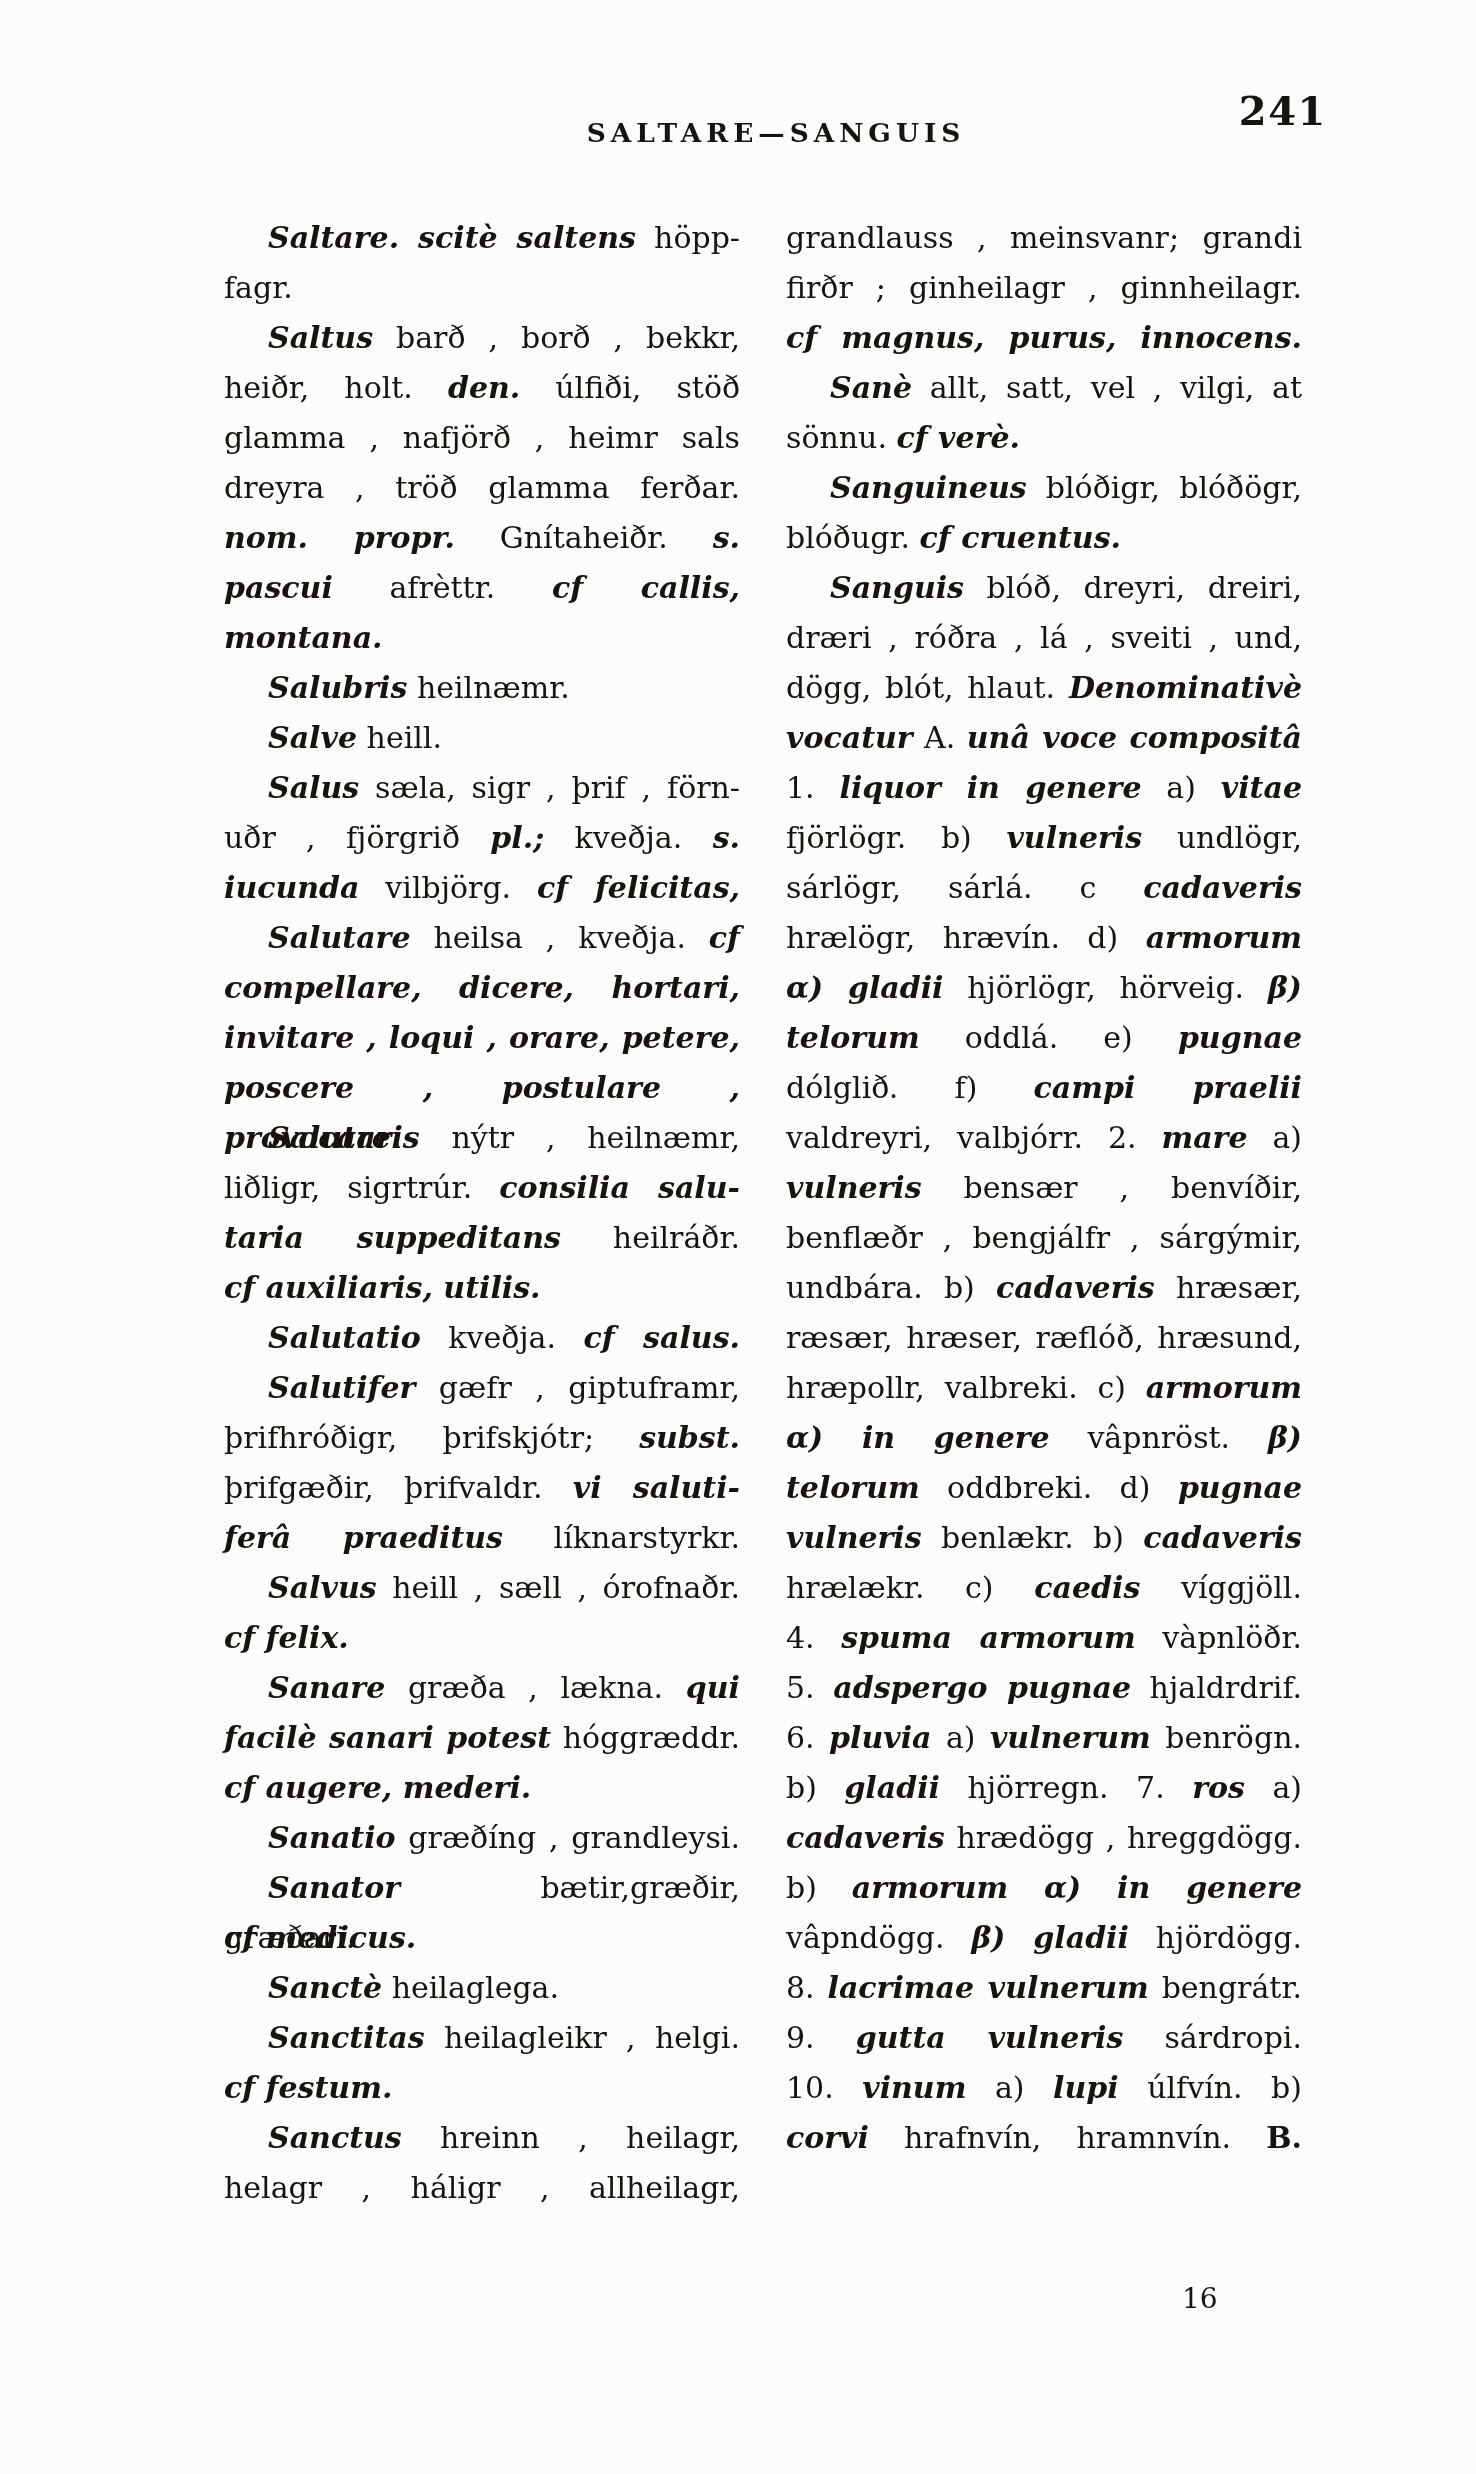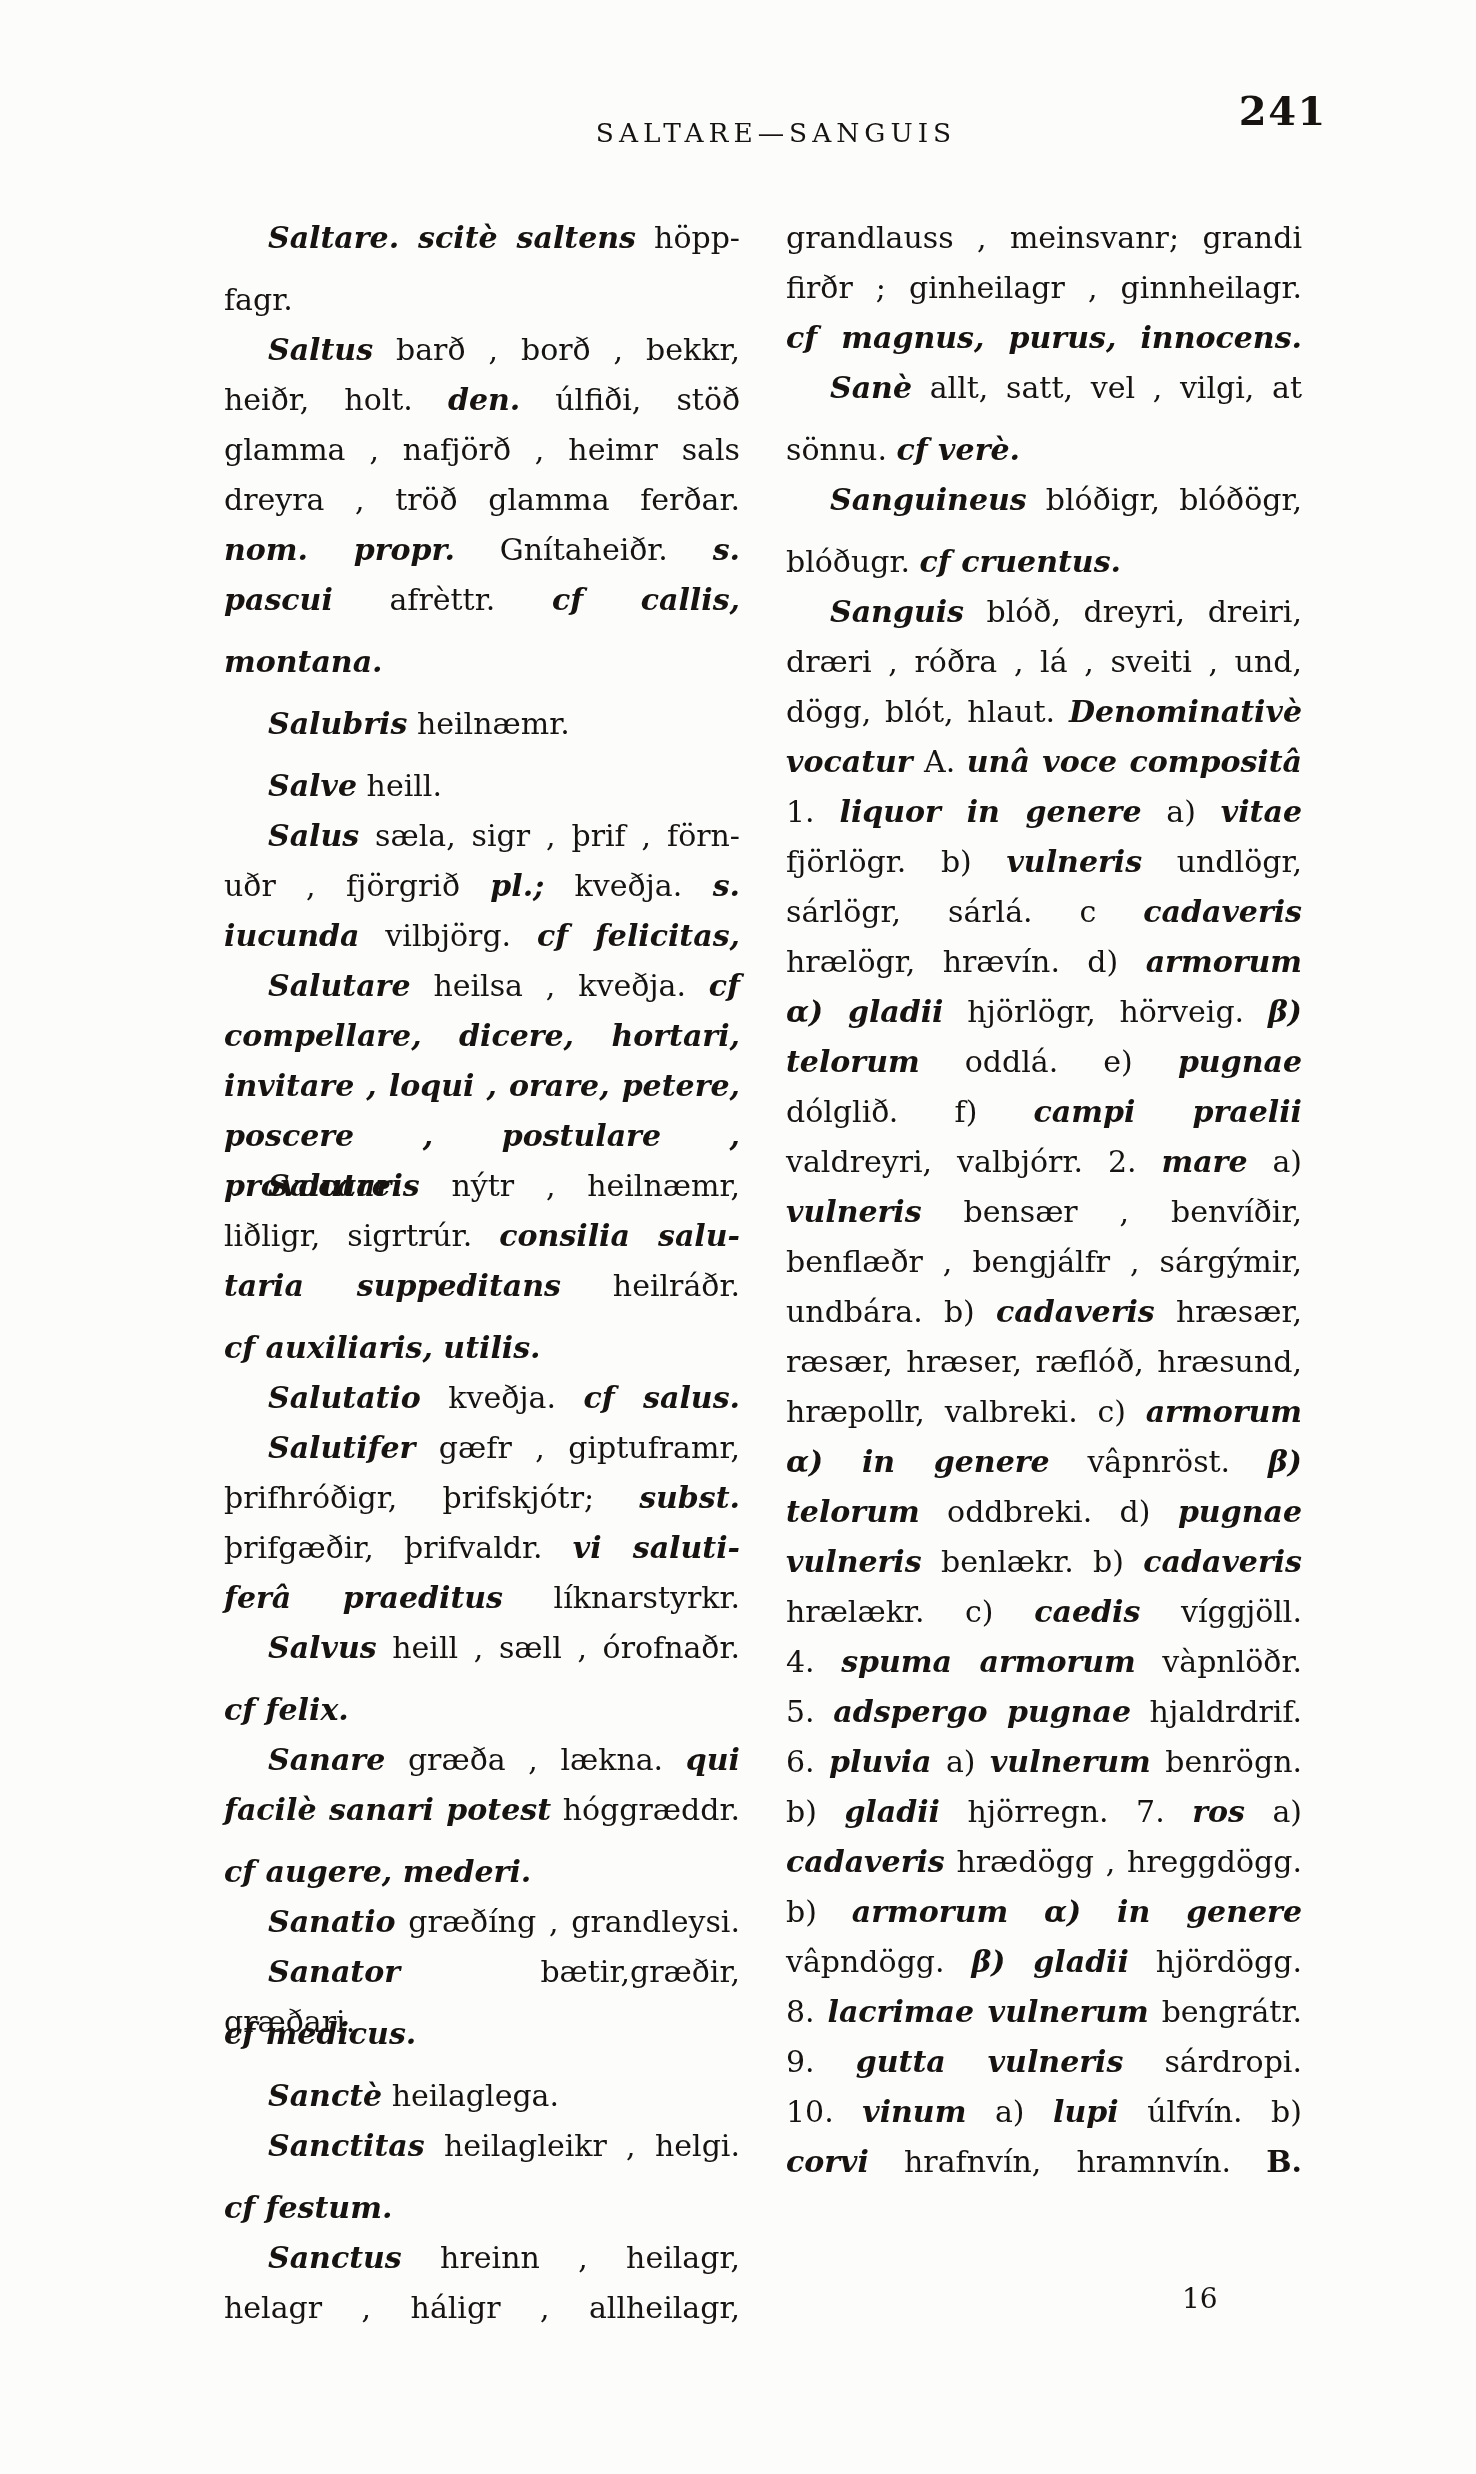--- a/index.html
+++ b/index.html
@@ -16,21 +16,21 @@
     font-family: "DejaVu Serif", "Liberation Serif", serif;
     overflow: hidden;
   }
   .running-head {
     position: absolute;
     top: 120px;
     left: 224px;
     width: 1104px;
     text-align: center;
     font-size: 26.4px;
-    font-weight: normal;
+    font-weight: bold;
     letter-spacing: 5px;
     white-space: nowrap;
     line-height: 1;
   }
   .page-number {
     position: absolute;
     top: 91px;
     right: 150px;
     font-size: 40px;
     font-weight: bold;
@@ -47,21 +47,21 @@
   }
   .col { width: 516px; }
   .line {
     font-size: 30px;
     line-height: 50px;
     height: 50px;
     text-align: justify;
     text-align-last: justify;
     white-space: normal;
   }
-  .line.nj { text-align: left; text-align-last: left; margin-top: 12px; }
+  .line.nj { text-align: left; text-align-last: left; }
   .line.ind { text-indent: 44px; }
   .la { font-style: italic; font-weight: bold; }
   .bd { font-weight: bold; }
   .signature {
     position: absolute;
     top: 2285px;
     left: 1182px;
     font-size: 28px;
     line-height: 1;
   }

